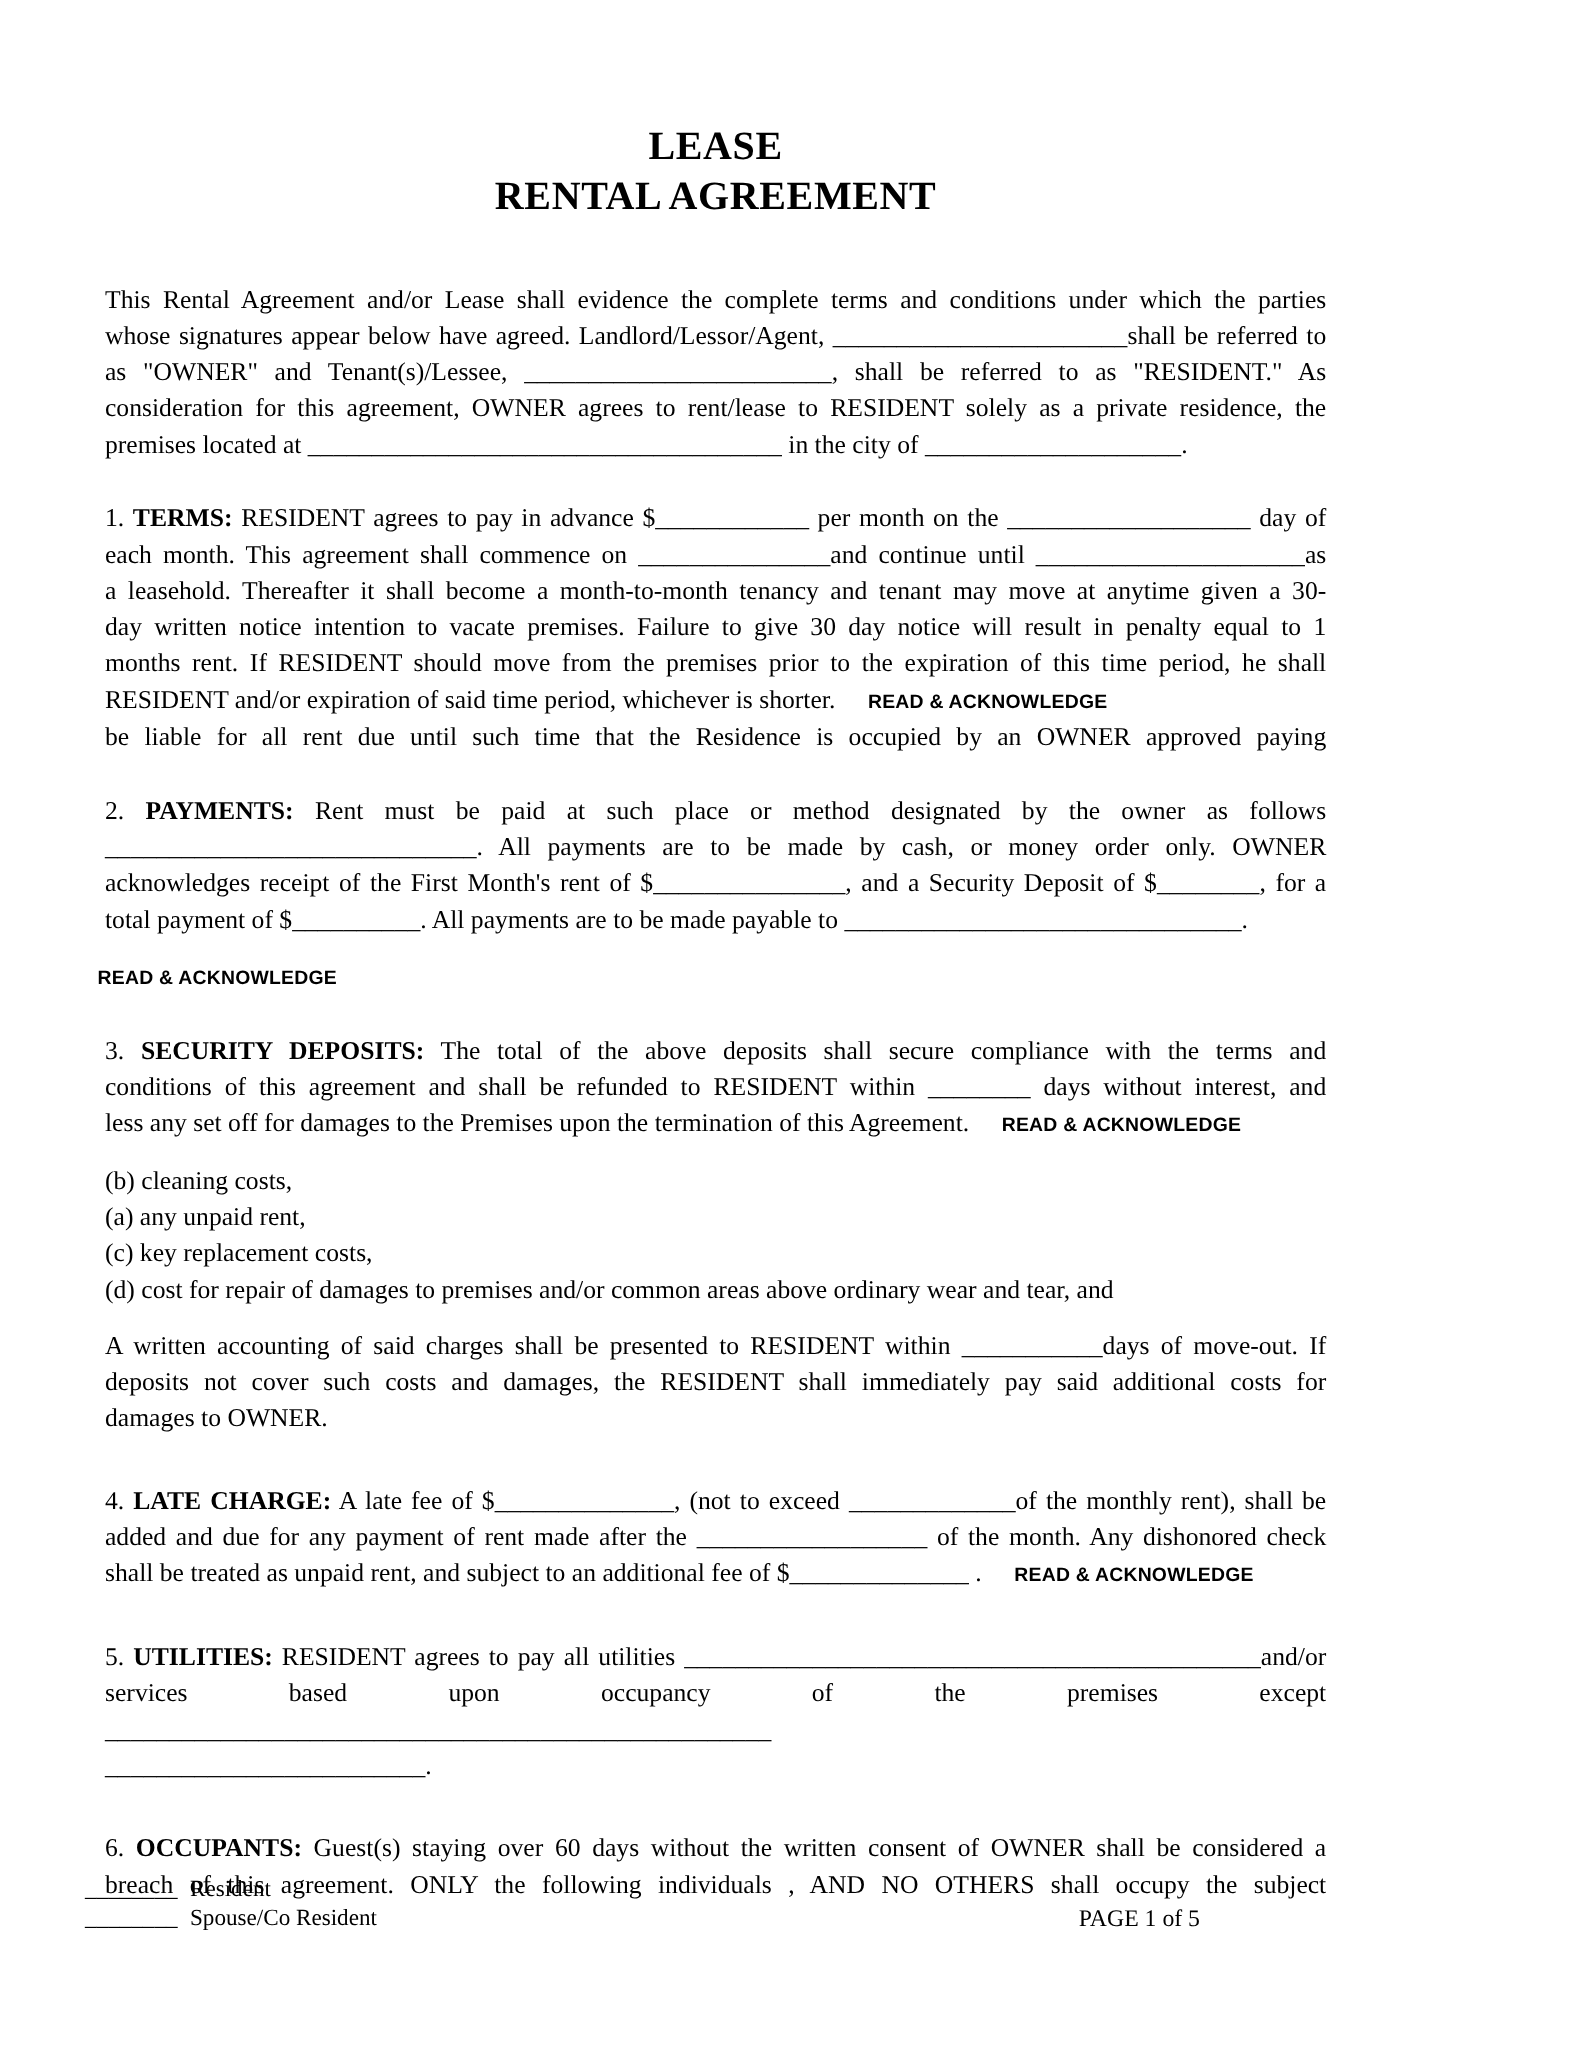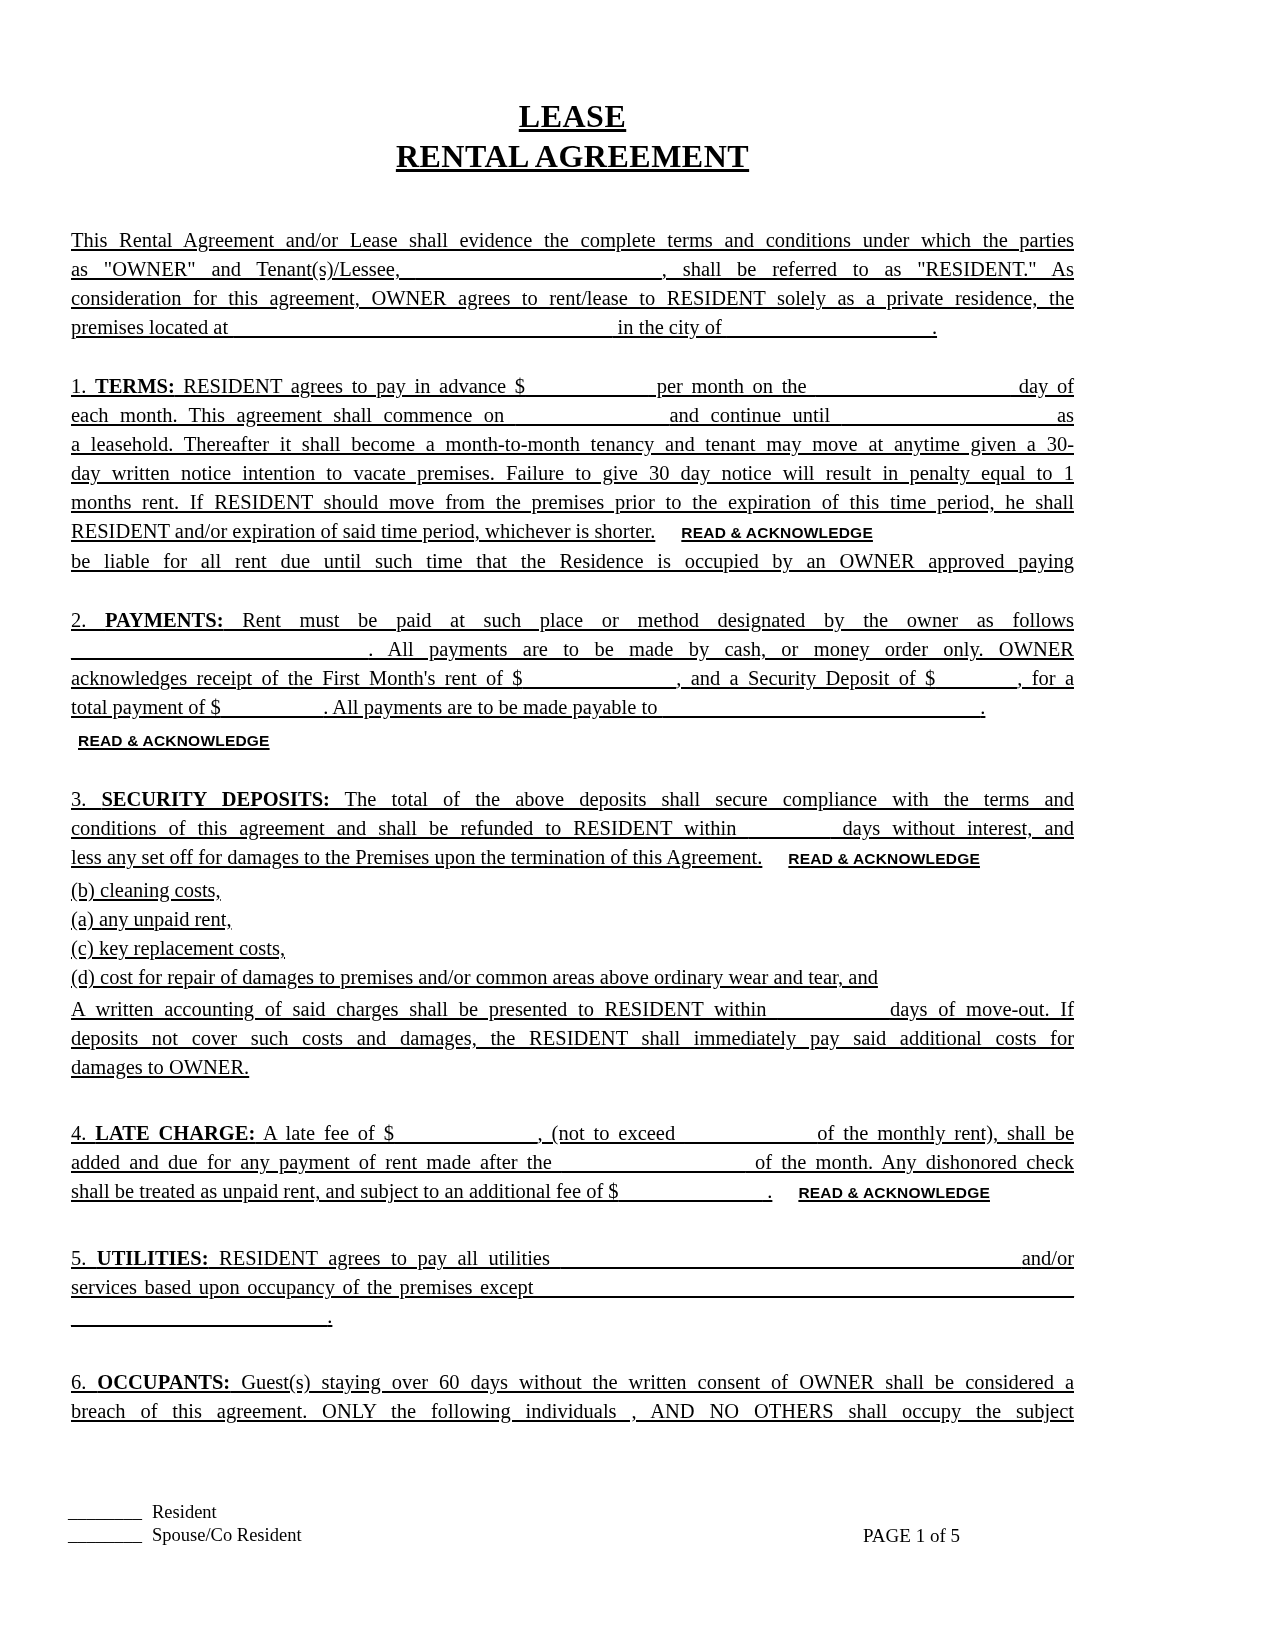--- a/index.html
+++ b/index.html
@@ -5,32 +5,31 @@
   html, body { margin: 0; padding: 0; background: #ffffff; }
   .page {
     position: relative;
     width: 1155px;
     height: 1650px;
     background: #ffffff;
     color: #000000;
     font-family: "Liberation Serif", serif;
     font-size: 20.5px;
     overflow: hidden;
-    text-decoration: underline;
   }
   .content { padding: 96px 78px 0 68px; }
   .title {
     text-align: center;
     font-weight: bold;
     font-size: 32px;
     line-height: 40px;
     letter-spacing: 0.5px;
     margin-bottom: 50px;
   }
-  .para { margin: 3px; }
+  .para { margin: 16px; }
   .sec { margin-top: 30px; }
   .sec-xl { margin-top: 37px; }
   .cont { margin-top: 0; }
   .ln {
     line-height: 29px;
     text-align: justify;
     text-align-last: justify;
     white-space: normal;
   }
   .ln.last { text-align-last: left; }
@@ -68,20 +67,21 @@
 <div class="page">
   <div class="content">
 
     <div class="title">
       <div>LEASE</div>
       <div>RENTAL AGREEMENT</div>
     </div>
 
     <div class="para">
         <div class="ln"><span>This Rental Agreement and/or Lease shall evidence the complete terms and conditions under which the parties</span></div>
+        <div class="ln"><span>whose signatures appear below have agreed. Landlord/Lessor/Agent, </span><span>_______________________</span><span>shall be referred to</span></div>
         <div class="ln"><span>as "OWNER" and Tenant(s)/Lessee, </span><span>________________________</span><span>, shall be referred to as "RESIDENT." As</span></div>
         <div class="ln"><span>consideration for this agreement, OWNER agrees to rent/lease to RESIDENT solely as a private residence, the</span></div>
         <div class="ln last"><span>premises located at </span><span>_____________________________________</span><span> in the city of </span><span>____________________</span><span>.</span></div>
       </div>
 
     <div class="para sec">
         <div class="ln"><span>1. </span><span class="b">TERMS:</span><span> RESIDENT agrees to pay in advance $</span><span>____________</span><span> per month on the </span><span>___________________</span><span> day of</span></div>
         <div class="ln"><span>each month. This agreement shall commence on </span><span>_______________</span><span>and continue until </span><span>_____________________</span><span>as</span></div>
         <div class="ln"><span>a leasehold. Thereafter it shall become a month-to-month tenancy and tenant may move at anytime given a 30-</span></div>
         <div class="ln"><span>day written notice intention to vacate premises.  Failure to give 30 day notice will result in penalty equal to 1</span></div>

